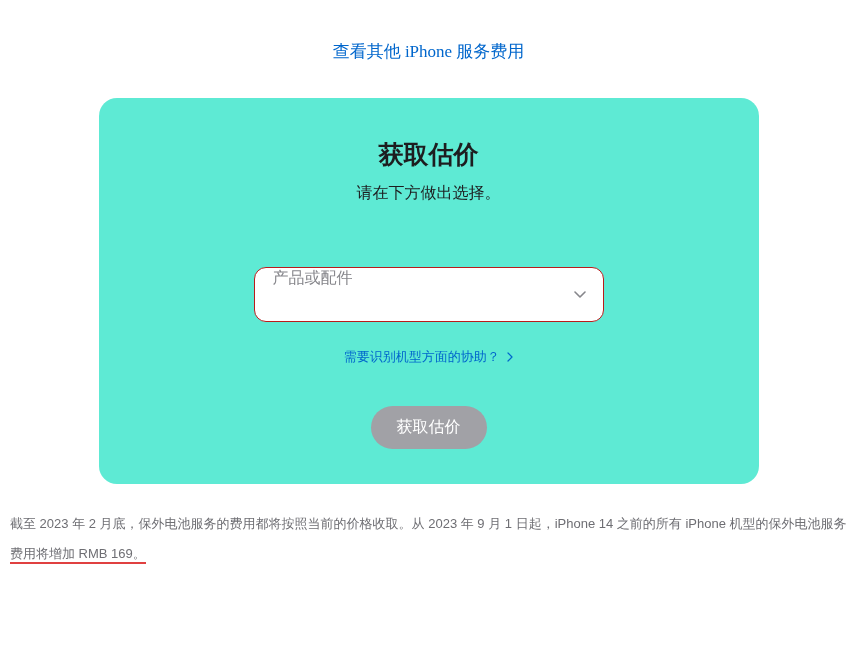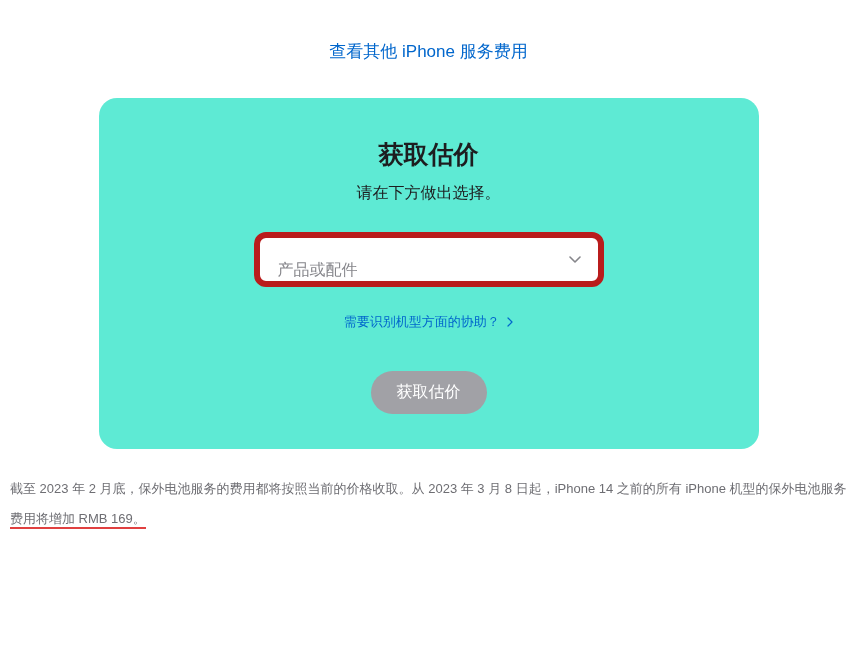--- a/index.html
+++ b/index.html
@@ -10,20 +10,21 @@
     body {
       font-family: -apple-system, BlinkMacSystemFont, "Segoe UI", Helvetica, Arial, sans-serif;
       background: #ffffff;
       width: 857px;
       height: 663px;
       overflow: hidden;
     }
     .top-link {
       text-align: center;
       padding: 40px 0 20px 0;
+      font-family: Liberation Serif, serif;
     }
     .top-link a {
       color: #0066cc;
       text-decoration: none;
       font-size: 17px;
     }
     .card {
       width: 660px;
       margin: 15px auto 0 auto;
       background: #5eead4;
@@ -33,39 +34,39 @@
     }
     .card-title {
       font-size: 25px;
       font-weight: 600;
       color: #1d1d1f;
       margin-bottom: 12px;
     }
     .card-subtitle {
       font-size: 16px;
       color: #1d1d1f;
-      margin-bottom: 28px;
+      margin-bottom: 63px;
     }
     .select-wrapper {
       width: 350px;
       margin: 0 auto 25px auto;
       position: relative;
     }
     .select-box {
       width: 100%;
       height: 55px;
       background: #ffffff;
-      border: 6px solid #b91c1c;
+      border: 1px solid #b91c1c;
       border-radius: 12px;
       padding: 0 40px 0 18px;
       font-size: 16px;
       color: #86868b;
       text-align: left;
       display: flex;
-      align-items: flex-end;
+      align-items: flex-start;
       cursor: pointer;
       position: relative;
     }
     .chevron {
       position: absolute;
       right: 16px;
       top: 50%;
       transform: translateY(-50%);
       width: 14px;
       height: 14px;
@@ -154,15 +155,15 @@
           </svg>
       </span>
     </a>
   </div>
 
   <button class="submit-btn">获取估价</button>
 </div>
 
 <div class="footer-text">
   <p>
-    <span>截至 2023 年 2 月底，保外电池服务的费用都将按照当前的价格收取。从 2023 年 3 月 8 日起，iPhone 14 之前的所有 iPhone 机型的保外电池服务</span><span class="highlight highlight-underline">费用将增加 RMB 169。</span>
+    <span>截至 2023 年 2 月底，保外电池服务的费用都将按照当前的价格收取。从 2023 年 9 月 1 日起，iPhone 14 之前的所有 iPhone 机型的保外电池服务</span><span class="highlight highlight-underline">费用将增加 RMB 169。</span>
   </p>
 </div>
 
 </body></html>

